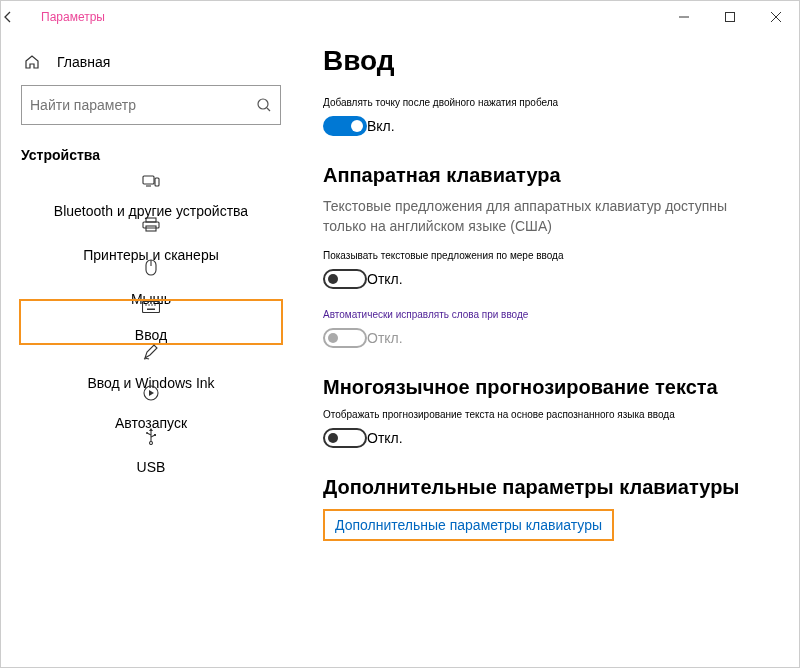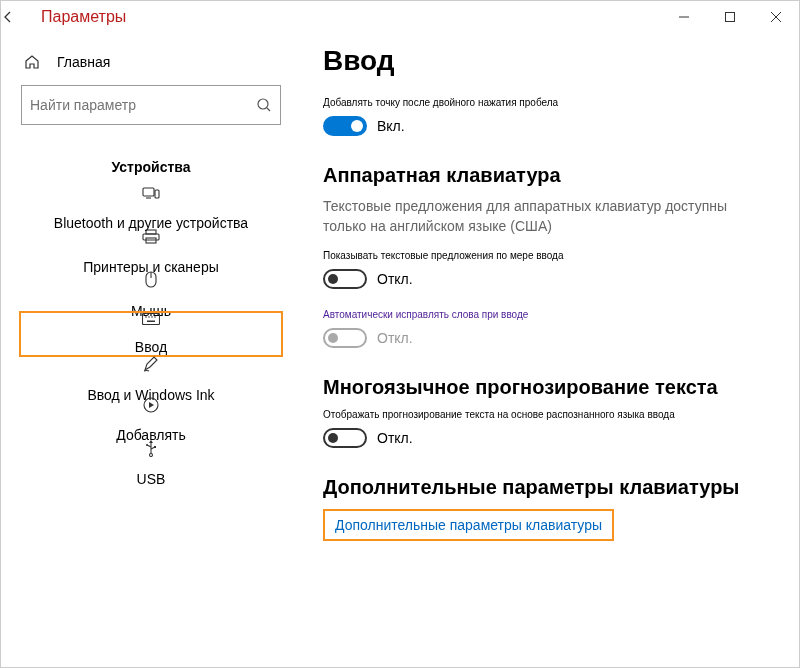--- a/index.html
+++ b/index.html
@@ -27,21 +27,21 @@
       align-items: center;
       background: #fff;
     }
     .titlebar .back {
       width: 40px;
       text-align: center;
       font-size: 16px;
       color: #333;
       cursor: pointer;
     }
-    .titlebar .title { font-size: 16px; color: #b91c1c; }
+    .titlebar .title { font-size: 12px; color: #ec4899; }
     .titlebar .spacer { flex: 1; }
     .winbtn {
       width: 46px;
       height: 32px;
       display: flex;
       align-items: center;
       justify-content: center;
       font-size: 12px;
       color: #333;
       cursor: pointer;
@@ -85,22 +85,21 @@
       outline: none;
       flex: 1;
       font-size: 14px;
       color: #666;
       background: transparent;
     }
     .searchbox .search-icon { color: #555; }
     .section-label {
       font-weight: 600;
       font-size: 14px;
-      margin: 16px 0 12px 0;
-      text-align: center;
+      margin: 4px 0 12px 0;
     }
     .navitem {
       display: flex;
       align-items: center;
       gap: 14px;
       height: 42px;
       padding: 0 2px;
       cursor: pointer;
       flex-direction: column;
     }
@@ -139,21 +138,21 @@
     .setting-desc {
       font-size: 14px;
       color: #666;
       margin-bottom: 14px;
       line-height: 1.4;
     }
     .disabled .setting-label { color: #4c1d95; }
     .toggle-row {
       display: flex;
       align-items: center;
-      gap: 10px;
+      gap: 0;
       margin-bottom: 20px;
     }
     .toggle {
       width: 44px;
       height: 20px;
       border-radius: 10px;
       position: relative;
       cursor: pointer;
     }
     .toggle.on { background: #0078d4; }
@@ -296,21 +295,21 @@
         <span class="label">Ввод и Windows Ink</span>
       </div>
 
       <div class="navitem">
         <span class="icon">
           <svg width="16" height="16" viewBox="0 0 16 16">
               <circle cx="8" cy="8" r="7" fill="none" stroke="#333" stroke-width="1.1"></circle>
               <polygon points="6,5 6,11 11,8" fill="#333"></polygon>
             </svg>
         </span>
-        <span class="label">Добавлять</span>
+        <span class="label">Автозапуск</span>
       </div>
 
       <div class="navitem">
         <span class="icon">
           <svg width="14" height="18" viewBox="0 0 14 18">
               <line x1="7" y1="2" x2="7" y2="15" stroke="#333" stroke-width="1.1"></line>
               <circle cx="7" cy="16" r="1.5" fill="none" stroke="#333" stroke-width="1.1"></circle>
               <polygon points="7,1 5,4 9,4" fill="#333"></polygon>
               <path d="M7 8 L3 6 M7 10 L11 8" stroke="#333" stroke-width="1.1" fill="none"></path>
               <circle cx="3" cy="6" r="1" fill="#333"></circle>

